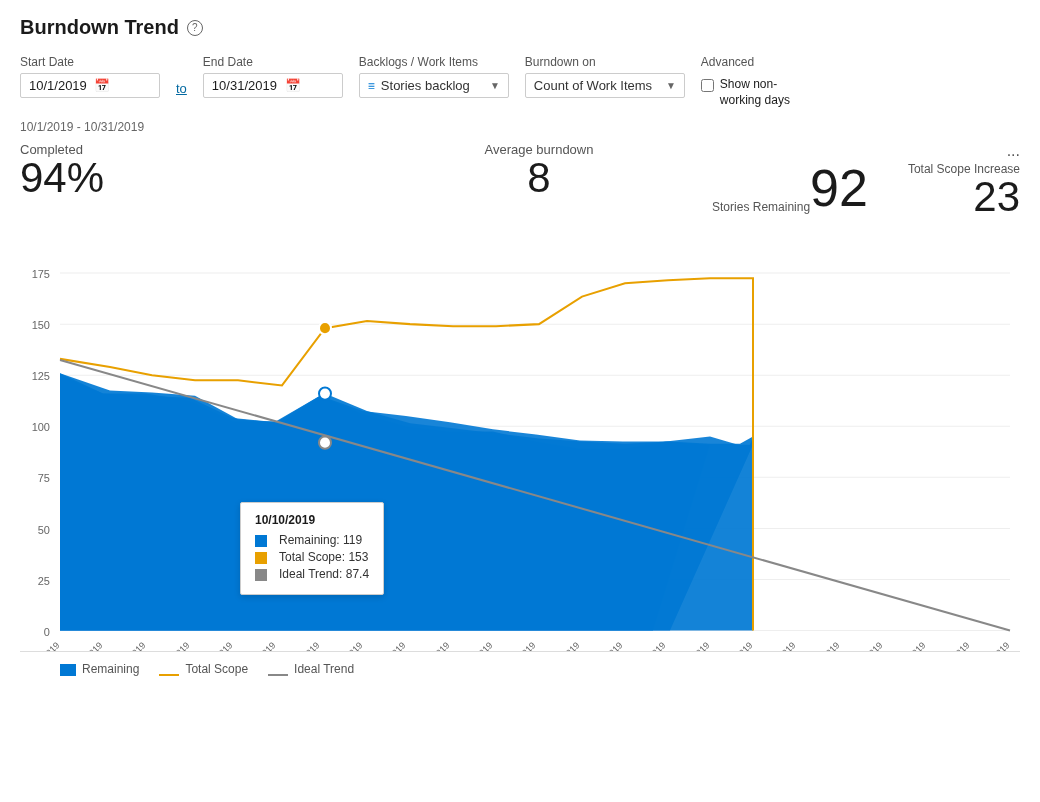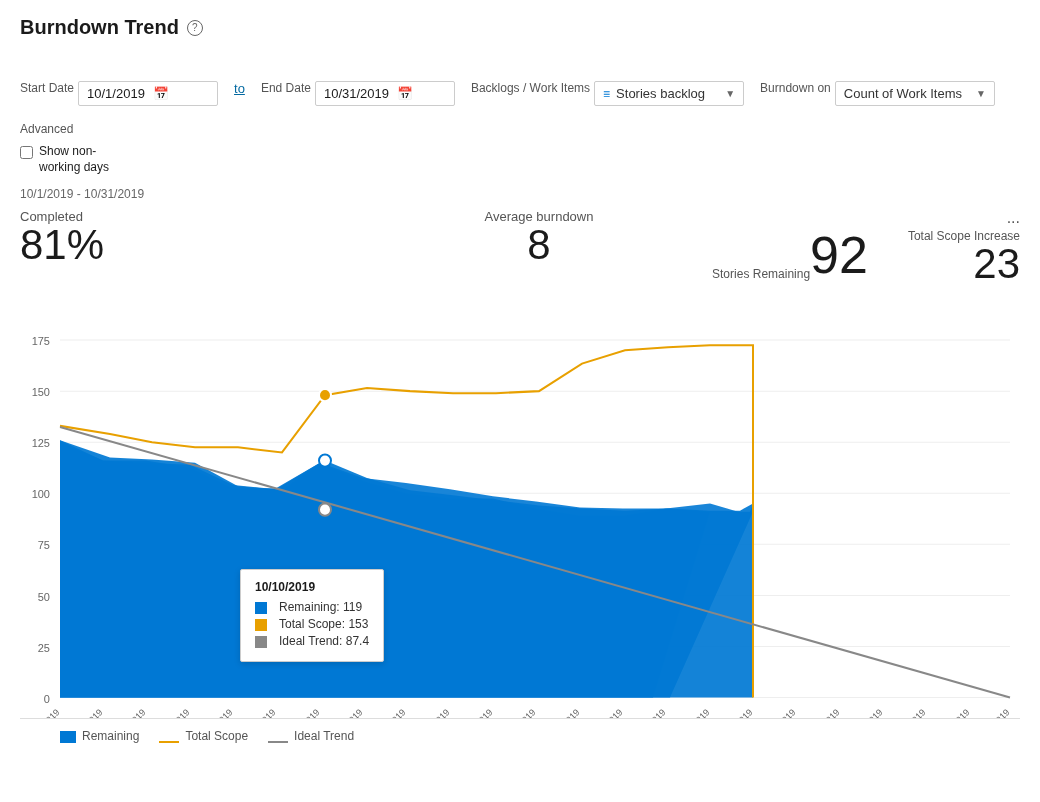--- a/index.html
+++ b/index.html
@@ -6,21 +6,21 @@
     body { font-family: 'Segoe UI', Arial, sans-serif; background: #fff; color: #333; font-size: 13px; width: 1040px; min-height: 802px; }
 
     .page { padding: 16px 20px; }
 
     .title-row { display: flex; align-items: center; gap: 8px; margin-bottom: 16px; }
     .title-text { font-size: 20px; font-weight: 600; color: #1b1b1b; }
     .help-icon { width: 16px; height: 16px; border: 1.5px solid #666; border-radius: 50%; display: flex; align-items: center; justify-content: center; font-size: 10px; color: #666; cursor: pointer; flex-shrink: 0; }
 
     .controls-row { display: flex; align-items: flex-start; gap: 16px; margin-bottom: 12px; flex-wrap: wrap; }
 
-    .control-group { display: flex; flex-direction: row; gap: 4px; margin-top: 26px; }
+    .control-group { display: flex; flex-direction: column; gap: 4px; }
     .control-label { font-size: 12px; color: #555; }
     .date-input { display: flex; align-items: center; border: 1px solid #ccc; border-radius: 2px; padding: 4px 8px; gap: 8px; min-width: 140px; background: #fff; cursor: pointer; }
     .date-input span { font-size: 13px; color: #1b1b1b; flex: 1; }
     .date-icon { color: #666; font-size: 14px; }
 
     .to-label { margin-top: 26px; font-size: 13px; color: #0369a1; text-decoration: underline; }
 
     .dropdown { display: flex; align-items: center; border: 1px solid #ccc; border-radius: 2px; padding: 4px 8px; gap: 6px; background: #fff; cursor: pointer; min-width: 150px; }
     .dropdown-icon { color: #0078d4; font-size: 12px; }
     .dropdown-text { font-size: 13px; flex: 1; }
@@ -119,21 +119,21 @@
         <label class="checkbox-label">Show non-working days</label>
       </div>
     </div>
   </div>
 
   <div class="date-range">10/1/2019 - 10/31/2019</div>
 
   <div class="top-stats">
     <div class="stat-completed">
       <div class="stat-label">Completed</div>
-      <div class="stat-value">81%</div>
+      <div class="stat-value">94%</div>
     </div>
     <div class="stat-burndown">
       <div class="stat-label">Average burndown</div>
       <div class="stat-value">8</div>
     </div>
     <div style="margin-left:auto; display:flex; flex-direction:column; align-items:flex-end;">
       <div style="font-size:16px; color:#555; cursor:pointer; align-self:flex-end; margin-bottom:2px;">...</div>
       <div style="display:flex; gap:20px; align-items:flex-start;">
         <div class="stat-remaining">
           <div class="stat-label">Stories Remaining</div>

